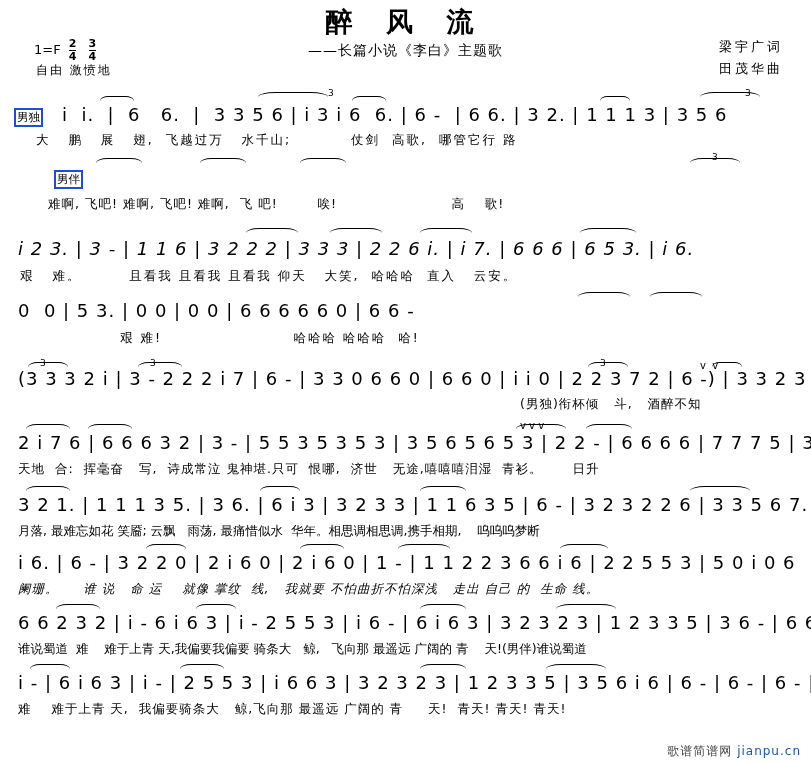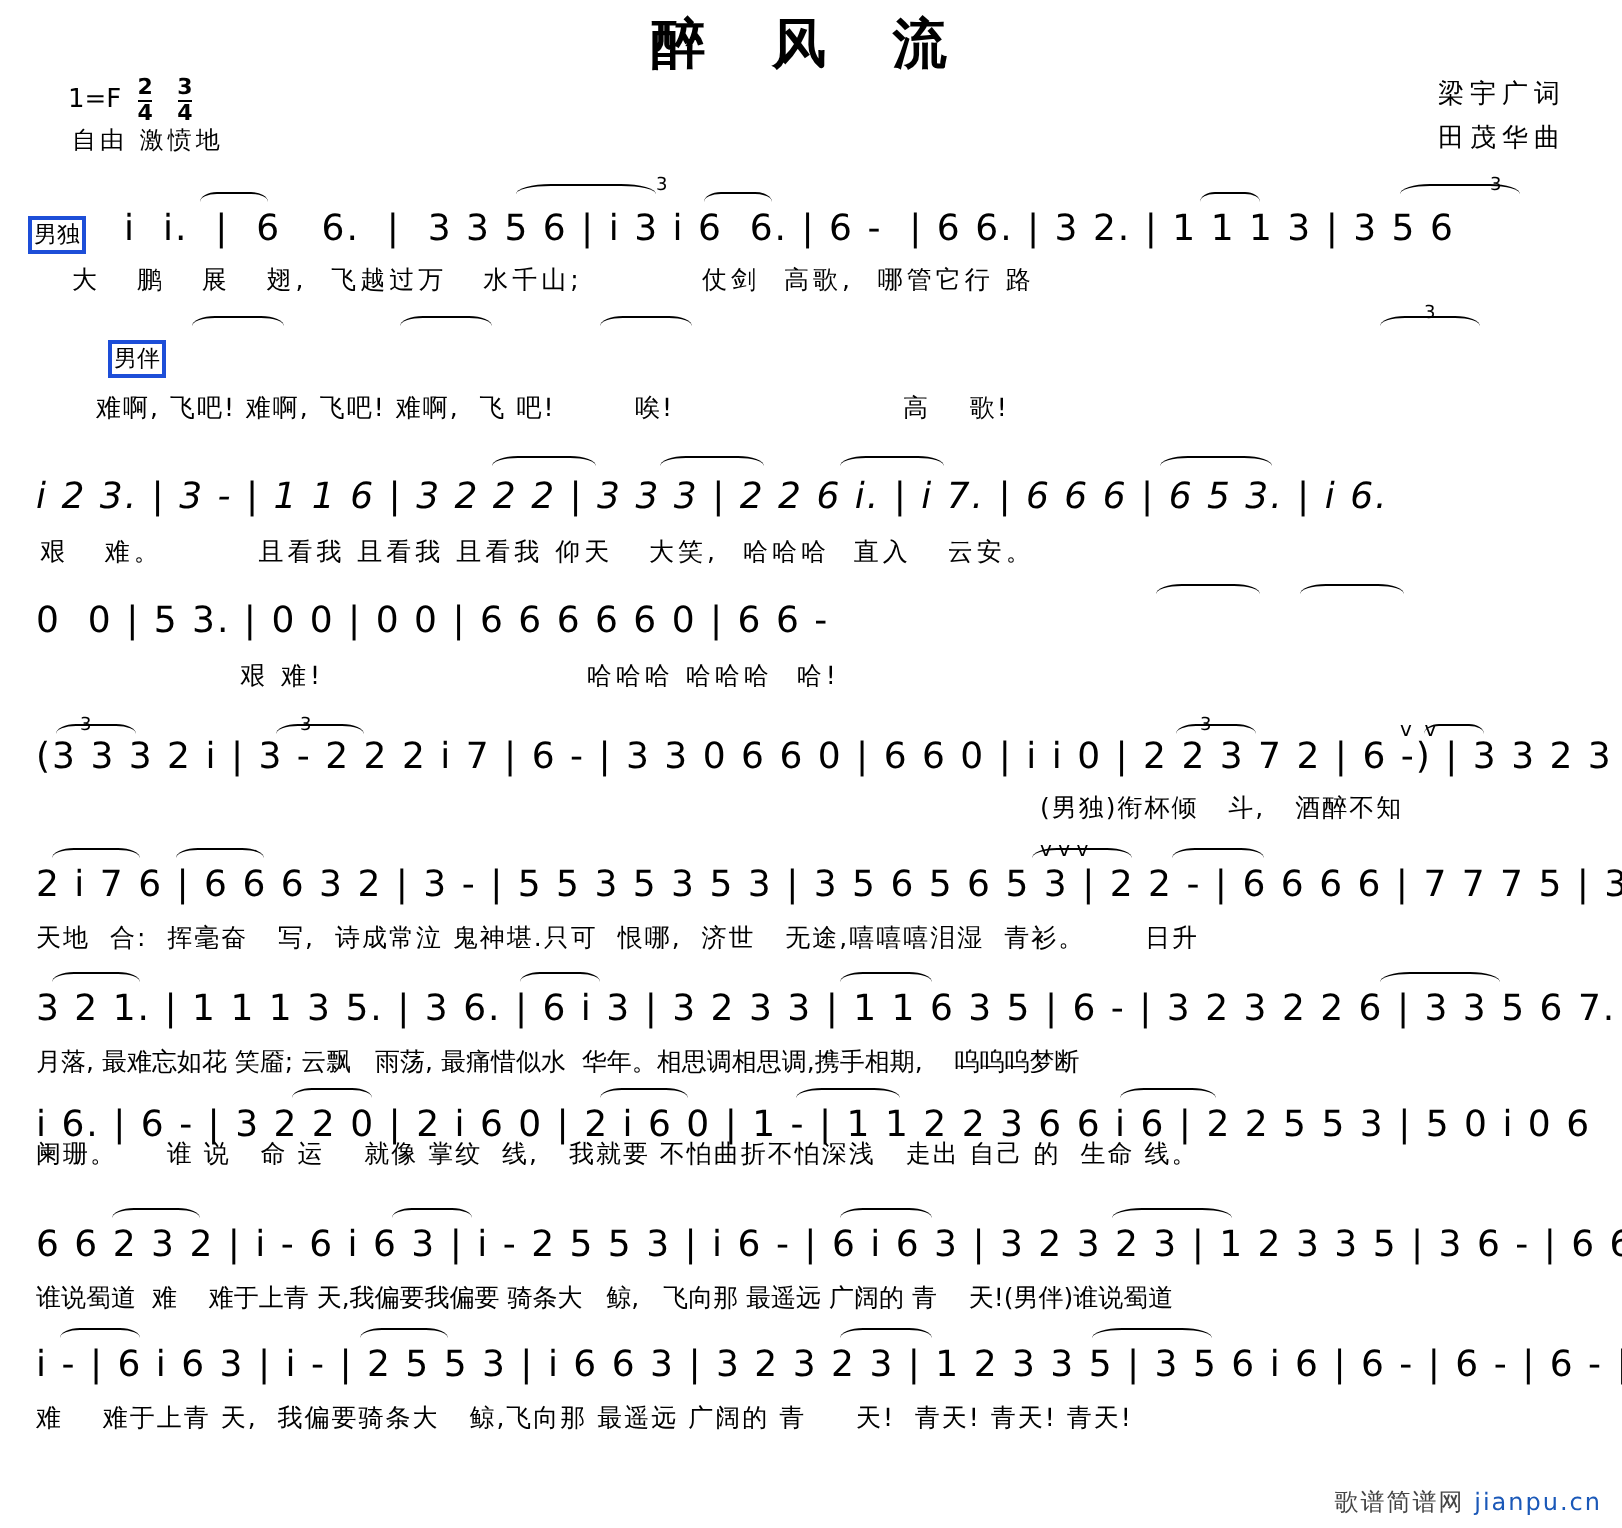--- a/index.html
+++ b/index.html
@@ -37,20 +37,21 @@
   
   .slur{position:absolute;border-top:1.4px solid #000;border-radius:50%/100%;height:9px;}
   .bracket3{position:absolute;font-size:9px;}
 </style>
 </head>
 <body>
 
 <div class="sheet">
 
   <div class="title">醉 风 流</div>
+  <div class="subtitle">——长篇小说《李白》主题歌</div>
 
   <div class="key-sig">
     <span>1=F</span>
     <span class="frac">
       <b>2</b>
       <i>4</i>
     </span>
     <span class="frac">
       <b>3</b>
       <i>4</i>
@@ -111,21 +112,21 @@
   <div class="t small" style="left:520px;top:420px;">v v v</div>
 
   <div class="t num" style="left:18px;top:494px;font-size:18px;letter-spacing:1px;">3 2 1. | 1 1 1 3 5. | 3 6. | 6 i 3 | 3 2 3 3 | 1 1 6 3 5 | 6 - | 3 2 3 2 2 6 | 3 3 5 6 7. | 7 - 3 3 3 5 5.</div>
   <div class="t lyr" style="left:18px;top:523px;letter-spacing:0px;">月落, 最难忘如花 笑靥; 云飘   雨荡, 最痛惜似水  华年。相思调相思调,携手相期,    呜呜呜梦断</div>
   <div class="slur" style="left:26px;top:486px;width:44px;"></div>
   <div class="slur" style="left:260px;top:486px;width:40px;"></div>
   <div class="slur" style="left:420px;top:486px;width:46px;"></div>
   <div class="slur" style="left:690px;top:486px;width:60px;"></div>
 
   <div class="t num" style="left:18px;top:552px;font-size:18px;letter-spacing:1px;">i 6. | 6 - | 3 2 2 0 | 2 i 6 0 | 2 i 6 0 | 1 - | 1 1 2 2 3 6 6 i 6 | 2 2 5 5 3 | 5 0 i 0 6</div>
-  <div class="t lyr" style="left:18px;top:569px;letter-spacing:1px;">阑珊。     谁 说   命 运    就像 掌纹  线,   我就要 不怕曲折不怕深浅   走出 自己 的  生命 线。</div>
+  <div class="t lyr" style="left:18px;top:581px;letter-spacing:1px;font-style:italic;">阑珊。     谁 说   命 运    就像 掌纹  线,   我就要 不怕曲折不怕深浅   走出 自己 的  生命 线。</div>
   <div class="slur" style="left:146px;top:544px;width:40px;"></div>
   <div class="slur" style="left:300px;top:544px;width:44px;"></div>
   <div class="slur" style="left:398px;top:544px;width:52px;"></div>
   <div class="slur" style="left:560px;top:544px;width:48px;"></div>
 
   <div class="t num" style="left:18px;top:612px;font-size:18px;letter-spacing:1px;">6 6 2 3 2 | i - 6 i 6 3 | i - 2 5 5 3 | i 6 - | 6 i 6 3 | 3 2 3 2 3 | 1 2 3 3 5 | 3 6 - | 6 6 6 2 3 2</div>
   <div class="t lyr" style="left:18px;top:641px;letter-spacing:0px;">谁说蜀道  难    难于上青 天,我偏要我偏要 骑条大   鲸,   飞向那 最遥远 广阔的 青    天!(男伴)谁说蜀道</div>
   <div class="slur" style="left:56px;top:604px;width:44px;"></div>
   <div class="slur" style="left:196px;top:604px;width:40px;"></div>
   <div class="slur" style="left:420px;top:604px;width:46px;"></div>

